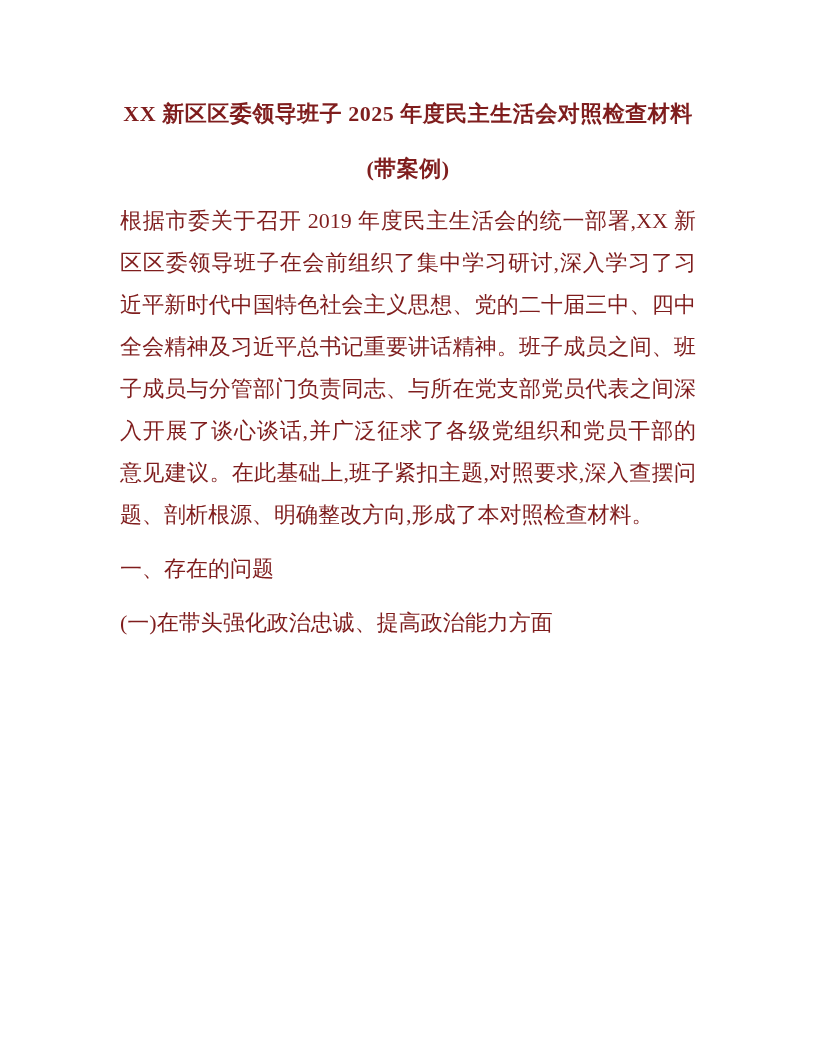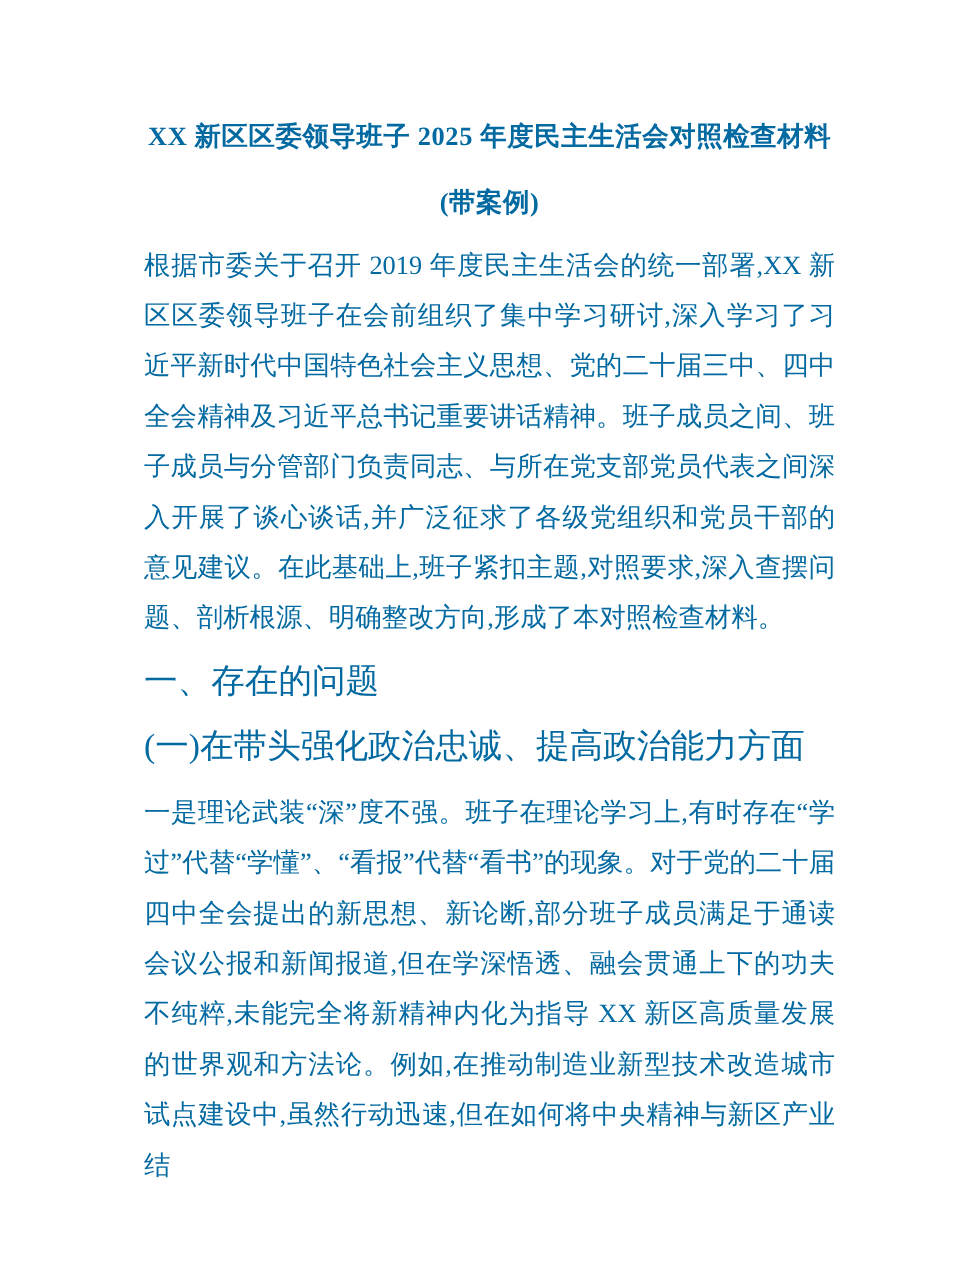--- a/index.html
+++ b/index.html
@@ -10,51 +10,50 @@
   .doc-page {
     position: relative;
     width: 816px;
     height: 1056px;
     margin: 0 auto;
     background: #ffffff;
     box-sizing: border-box;
     padding: 86px 120px 0 120px;
     overflow: hidden;
     font-family: "Liberation Serif", "DejaVu Serif", serif;
-    color: #0369a1;
+    color: #7f1d1d;
   }
   .doc-title {
     font-size: 22px;
     font-weight: bold;
     text-align: center;
     line-height: 55px;
     margin: 0 0 4px 0;
     letter-spacing: 0.5px;
   }
   .doc-para {
     font-size: 22px;
     font-weight: normal;
     line-height: 42px;
     text-align: justify;
     margin: 0 0 12px 0;
   }
   .doc-heading {
-    font-size: 28px;
+    font-size: 22px;
     font-weight: normal;
     line-height: 42px;
     text-align: left;
     margin: 0 0 12px 0;
   }
 </style>
 </head>
 <body>
 
 <div class="doc-page">
   <h1 class="doc-title">XX 新区区委领导班子 2025 年度民主生活会对照检查材料(带案例)</h1>
 
   <p class="doc-para">根据市委关于召开 2019 年度民主生活会的统一部署,XX 新区区委领导班子在会前组织了集中学习研讨,深入学习了习近平新时代中国特色社会主义思想、党的二十届三中、四中全会精神及习近平总书记重要讲话精神。班子成员之间、班子成员与分管部门负责同志、与所在党支部党员代表之间深入开展了谈心谈话,并广泛征求了各级党组织和党员干部的意见建议。在此基础上,班子紧扣主题,对照要求,深入查摆问题、剖析根源、明确整改方向,形成了本对照检查材料。</p>
 
   <p class="doc-heading">一、存在的问题</p>
 
   <p class="doc-heading">(一)在带头强化政治忠诚、提高政治能力方面</p>
 
-  <p class="doc-para">一是理论武装“深”度不强。班子在理论学习上,有时存在“学过”代替“学懂”、“看报”代替“看书”的现象。对于党的二十届四中全会提出的新思想、新论断,部分班子成员满足于通读会议公报和新闻报道,但在学深悟透、融会贯通上下的功夫不纯粹,未能完全将新精神内化为指导 XX 新区高质量发展的世界观和方法论。例如,在推动制造业新型技术改造城市试点建设中,虽然行动迅速,但在如何将中央精神与新区产业结</p>
 </div>
 
 </body></html>

